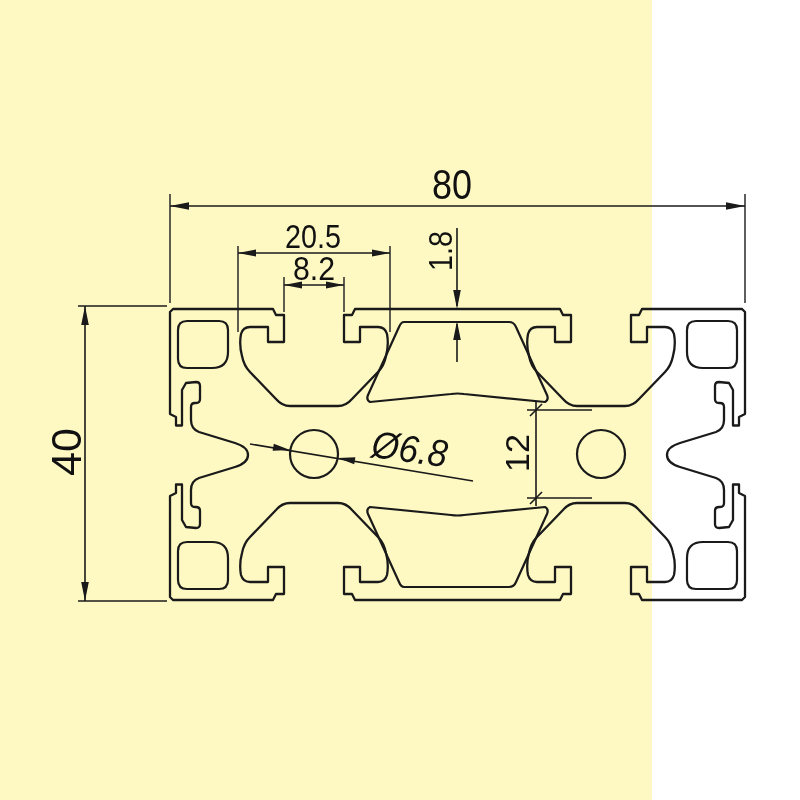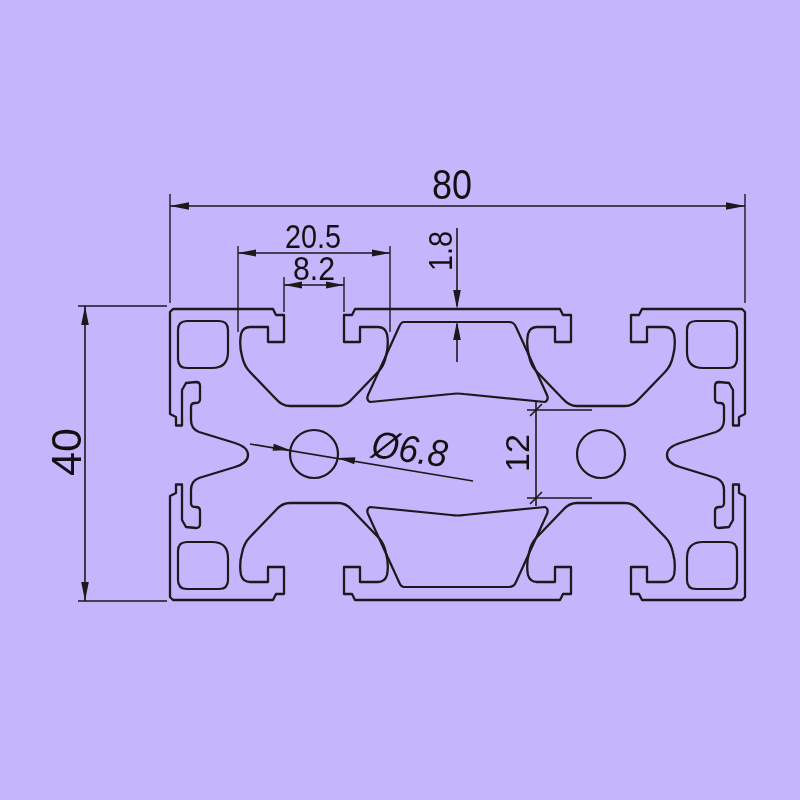--- a/index.html
+++ b/index.html
@@ -1,21 +1,21 @@
 <!DOCTYPE html>
 <html><head>
 <meta charset="utf-8">
 <style>
   html, body {
     margin: 0; padding: 0;
     width: 800px; height: 800px;
     background: #ffffff;
     font-family: "Liberation Sans", sans-serif;
   }
-  .stage { width: 800px; height: 800px; position: relative; background:#c4b5fd; }
+  .stage { width: 652px; height: 800px; position: relative; background:#fef9c3; }
   svg { display: block; }
   .profile-line { fill: none; stroke: #1a1a1a; stroke-width: 2.3; stroke-linejoin: round; stroke-linecap: round; }
   .cavity-line  { fill: none; stroke: #1a1a1a; stroke-width: 2.2; stroke-linejoin: round; }
   .dim-line { fill: none; stroke: #1a1a1a; stroke-width: 1.6; stroke-linecap: butt; }
   .ext-line { fill: none; stroke: #1a1a1a; stroke-width: 1.4; stroke-linecap: butt; }
   .arrow { fill: #1a1a1a; stroke: none; }
   .dim-text { fill: #111111; font-family: "Liberation Sans", sans-serif; }
 </style>
 </head>
 <body>

